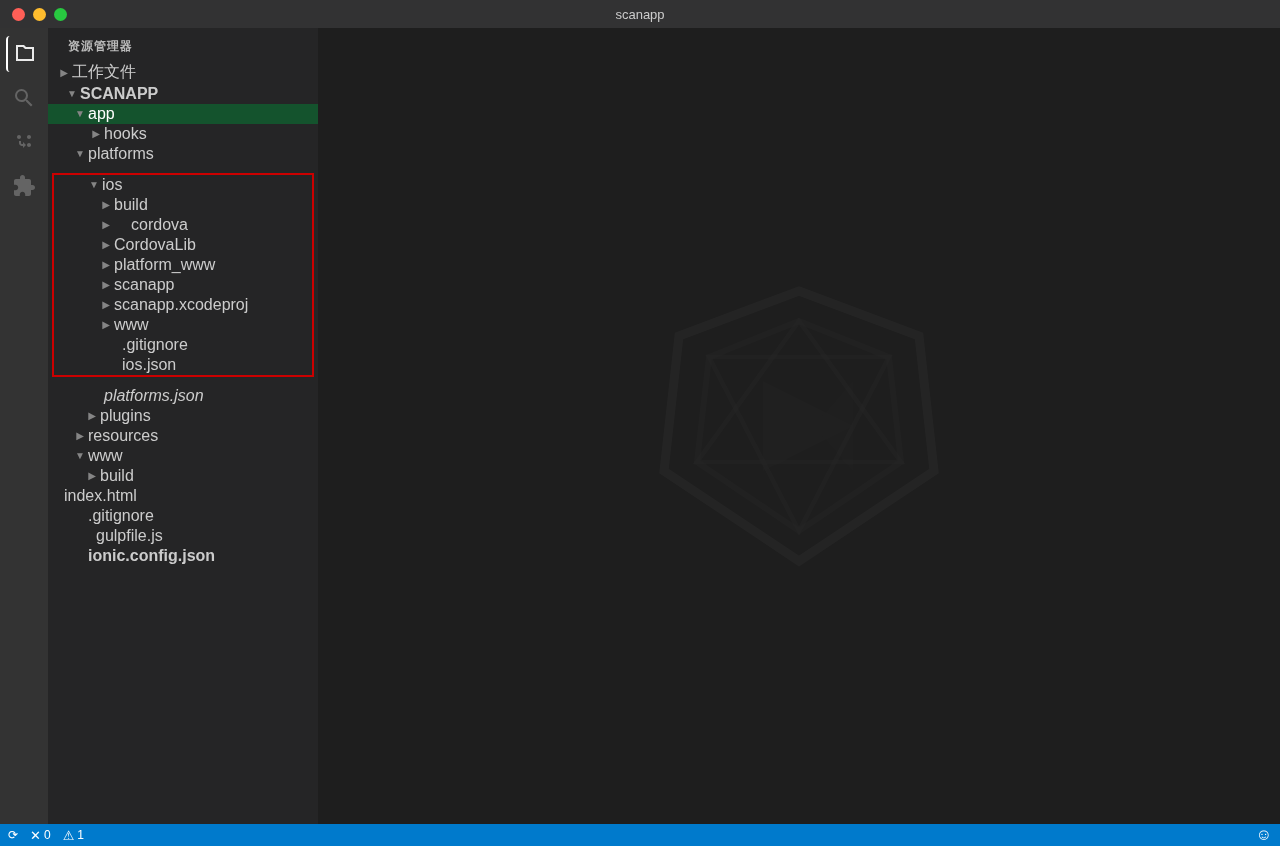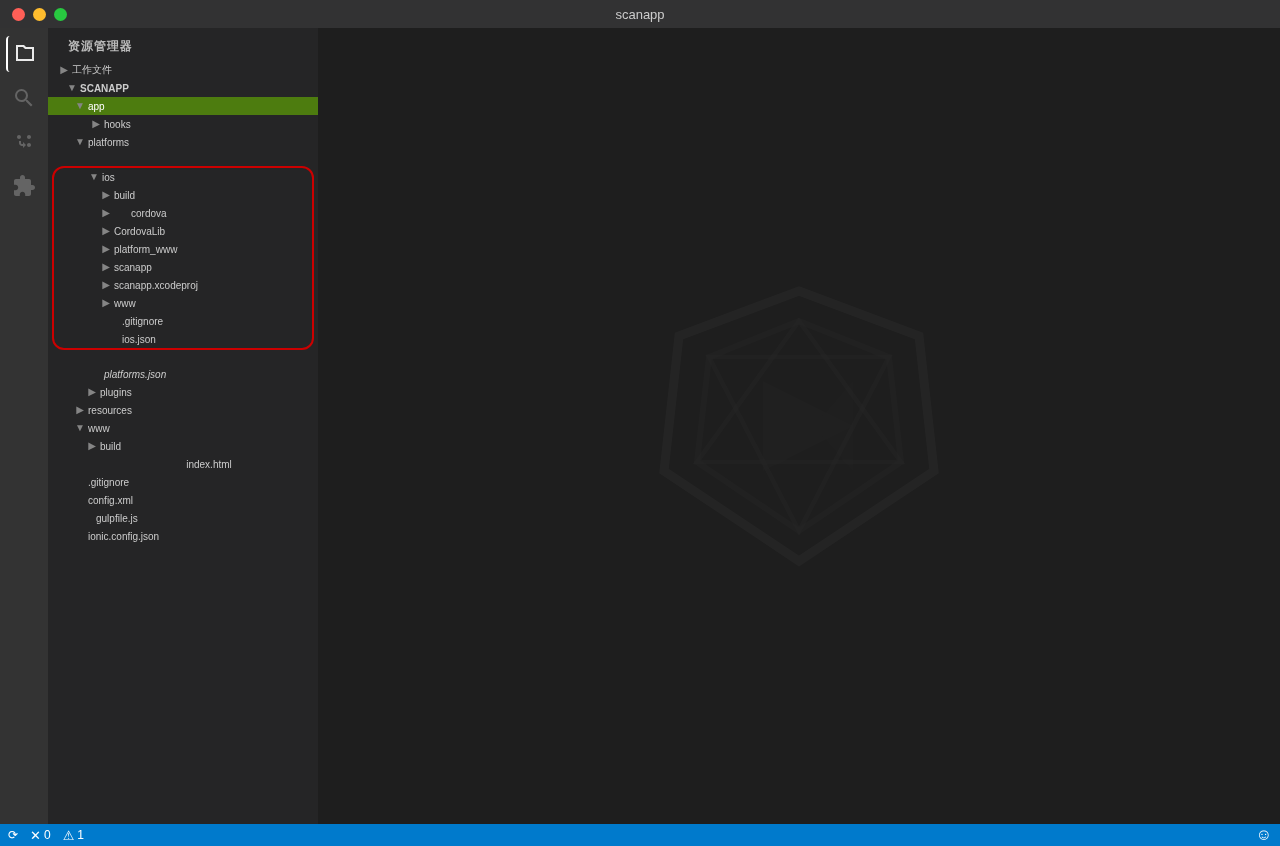--- a/index.html
+++ b/index.html
@@ -94,49 +94,49 @@
       font-size: 12px;
       font-weight: 600;
       color: #bbbbbb;
       letter-spacing: 0.08em;
       text-transform: uppercase;
     }
 
     .tree-item {
       display: flex;
       align-items: center;
-      font-size: 10px;
+      font-size: 16px;
       color: #cccccc;
       padding: 1px 0;
       cursor: pointer;
       white-space: nowrap;
     }
-    .tree-item.selected { background: #4d7c0f; color: #ffffff; }
+    .tree-item.selected { background: #14532d; color: #ffffff; }
 
     .chevron {
       display: inline-block;
       width: 16px;
       height: 16px;
       text-align: center;
       line-height: 16px;
       font-size: 10px;
       color: #858585;
       flex-shrink: 0;
     }
     .chevron.open::before { content: '▼'; }
     .chevron.closed::before { content: '▶'; }
     .chevron.empty { visibility: hidden; }
 
     .item-label { flex: 1; padding-right: 8px; }
 
     
     .ios-group {
       border: 2px solid #cc0000;
-      margin: 15px 4px;
-      border-radius: 12px;
+      margin: 9px 4px;
+      border-radius: 0;
     }
 
     
     #editor {
       flex: 1;
       background: #1e1e1e;
       display: flex;
       align-items: center;
       justify-content: center;
     }
@@ -312,41 +312,37 @@
     <div class="tree-item" style="padding-left: 24px;">
       <span class="chevron open"></span>
       <span class="item-label">www</span>
     </div>
 
     <div class="tree-item" style="padding-left: 36px;">
       <span class="chevron closed"></span>
       <span class="item-label">build</span>
     </div>
 
-    <div class="tree-item" style="padding-left: 44px; text-align: center;">
+    <div class="tree-item" style="">
       <span class="chevron empty"></span>
       <span class="item-label">index.html</span>
     </div>
 
     <div class="tree-item" style="padding-left: 24px;">
       <span class="chevron empty"></span>
       <span class="item-label">.gitignore</span>
     </div>
 
-    <div class="tree-item" style="padding-left: 24px;">
-      <span class="chevron empty"></span>
-      <span class="item-label">config.xml</span>
-    </div>
 
     <div class="tree-item" style="padding-left: 32px;">
       <span class="chevron empty"></span>
       <span class="item-label">gulpfile.js</span>
     </div>
 
-    <div class="tree-item" style="padding-left: 24px;">
+    <div class="tree-item" style="padding-left: 24px; font-weight: bold;">
       <span class="chevron empty"></span>
       <span class="item-label">ionic.config.json</span>
     </div>
 
   </div>
 
   <div id="editor">
     <svg id="vscode-logo" viewBox="0 0 100 100" xmlns="http://www.w3.org/2000/svg">
 
       <g fill="#cccccc" opacity="0.25">

